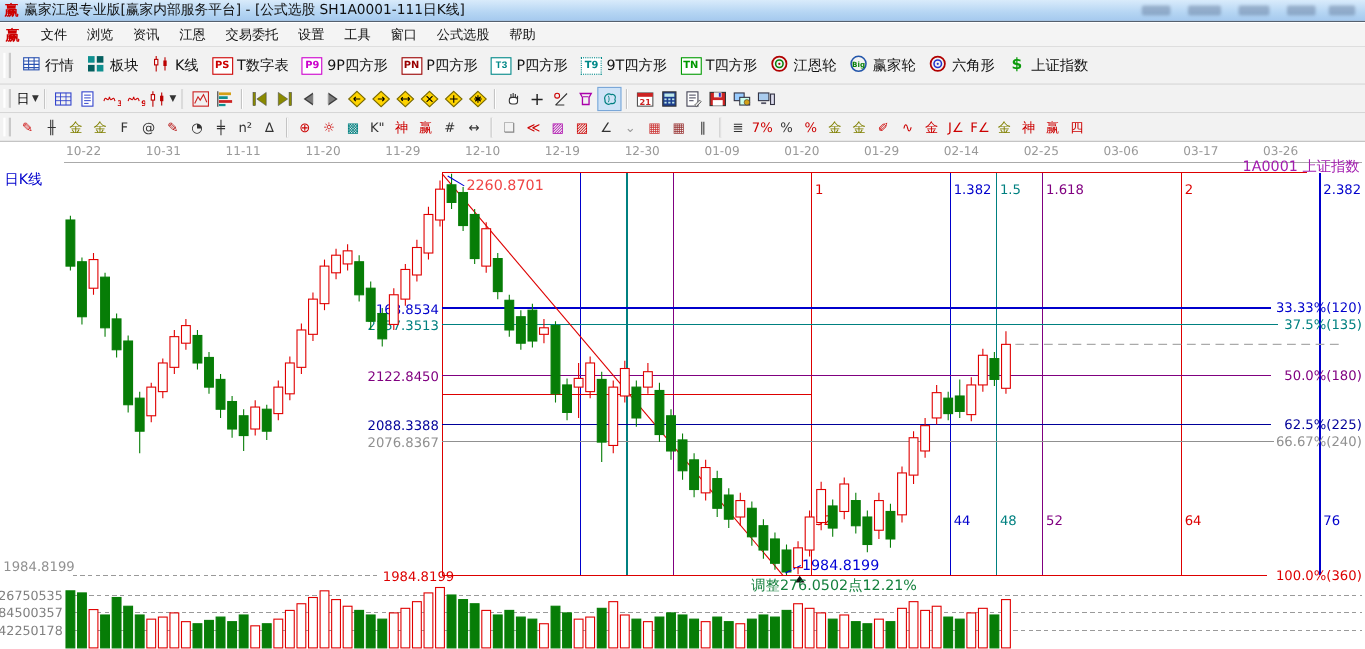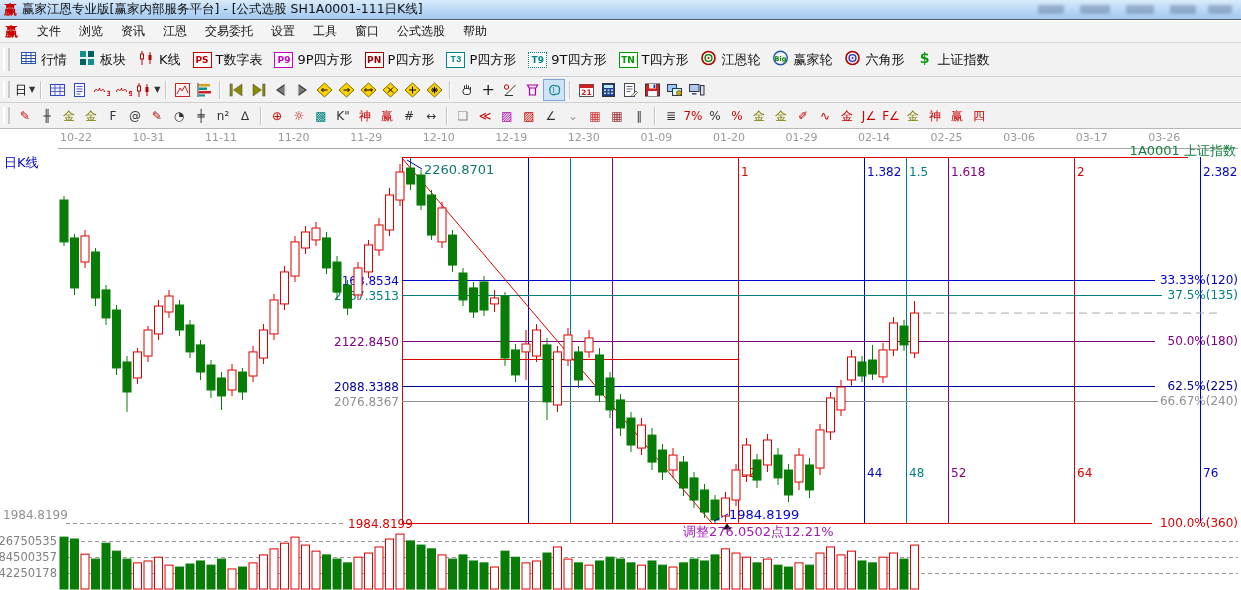--- a/index.html
+++ b/index.html
@@ -818,21 +818,21 @@
           <rect x="847.5" y="551.1303370603551" width="8" height="37.86966293964489" fill="#ffffff" stroke="#e00000"></rect>
           <rect x="858" y="560.9764494246627" width="8" height="28.02355057533722" fill="#077d07" stroke="#077d07"></rect>
           <rect x="868.5" y="562.869932571645" width="8" height="26.130067428354977" fill="#077d07" stroke="#077d07"></rect>
           <rect x="879" y="557.1894831306982" width="8" height="31.81051686930171" fill="#ffffff" stroke="#e00000"></rect>
           <rect x="889.5" y="553.0238202073374" width="8" height="35.97617979266265" fill="#ffffff" stroke="#e00000"></rect>
           <rect x="900" y="559.0829662776805" width="8" height="29.917033722319466" fill="#077d07" stroke="#077d07"></rect>
           <rect x="910.5" y="545.0711909900119" width="8" height="43.92880900998808" fill="#ffffff" stroke="#e00000"></rect>
         </g>
       </svg>
   <div class="lab" style="left:4px;top:25px;color:#0000cc;font-size:13px">日K线</div>
-  <div class="lab" style="right:5px;top:13px;color:#15803d;font-size:13px">1A0001  上证指数</div>
-  <div class="lab" style="left:424px;top:33px;color:#0f766e;font-size:13px">2260.8701</div>
+  <div class="lab" style="right:5px;top:13px;color:#a21caf;font-size:13px">1A0001  上证指数</div>
+  <div class="lab" style="left:424px;top:33px;color:#ef4444;font-size:13px">2260.8701</div>
   <div class="lab" style="left:729px;top:378px;color:#0000d6;font-size:13px">1984.8199</div>
   <div class="lab" style="left:3px;top:379px;color:#909090;font-size:12px">1984.8199</div>
   <div class="lab" style="left:348px;top:388px;color:#dd0000;font-size:12px">1984.8199</div>
-  <div class="lab" style="left:683px;top:394px;color:#a21caf;font-size:13px">调整276.0502点12.21%</div>
+  <div class="lab" style="left:683px;top:394px;color:#15803d;font-size:13px">调整276.0502点12.21%</div>
 </div>
 
 </div>
 
 </body></html>

